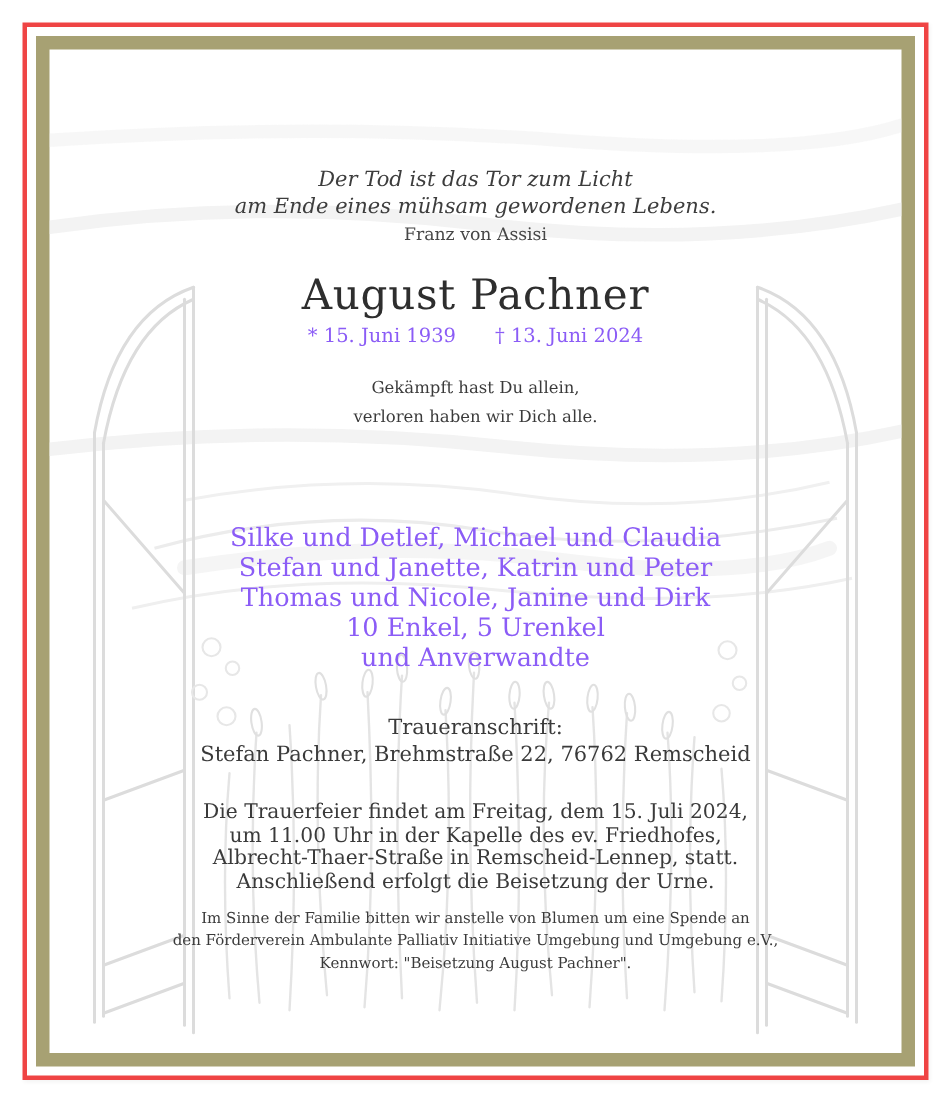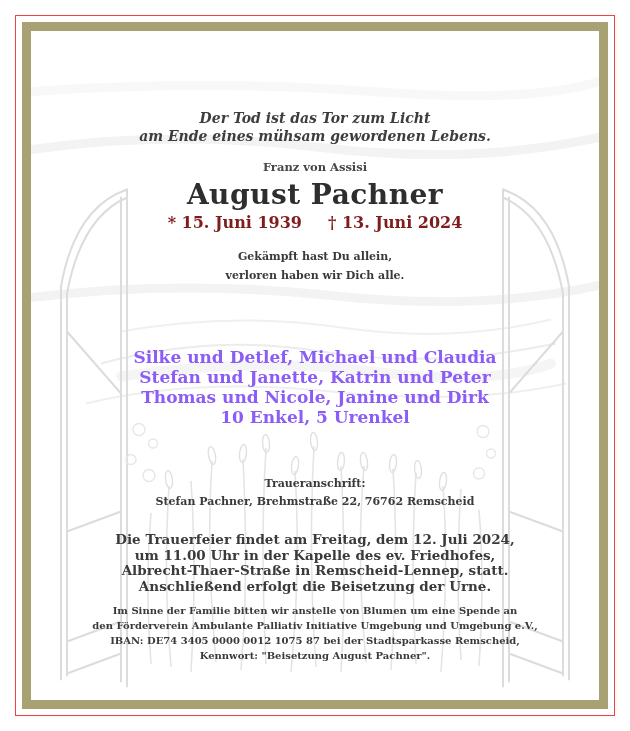--- a/index.html
+++ b/index.html
@@ -11,23 +11,22 @@
     font-family: "DejaVu Serif", "Liberation Serif", serif;
     overflow: hidden;
   }
   .card {
     position: absolute;
     left: 15px;
     top: 15px;
     width: 598px;
     height: 699px;
     background: #ffffff;
-    border: 1px solid #ef4444;
+    border: 3px solid #ef4444;
     box-shadow: 1px 1px 3px rgba(0,0,0,0.05);
-    font-weight: bold;
   }
   .frame {
     position: absolute;
     left: 6px;
     top: 6px;
     right: 6px;
     bottom: 6px;
     border: 9px solid #a7a173;
   }
   .content {
@@ -40,28 +39,28 @@
     left: 0; top: 0;
     width: 100%; height: 100%;
   }
   .tblock {
     position: absolute;
     left: 0; right: 0;
     text-align: center;
     color: #3a3a3a;
   }
   .quote          { top: 78px;  font-style: italic; font-size: 14px; line-height: 18px; color: #3d3d3d; }
-  .attribution    { font-style: normal; font-size: 11.5px; line-height: 15px; margin-top: 15px; color: #474747; }
+  .attribution    { font-style: normal; font-size: 11.5px; line-height: 15px; margin-top: 2px; color: #474747; }
   .header         { top: 149px; text-align: center; }
   .deceased-name  { font-size: 28px; line-height: 30px; letter-spacing: 0.5px; color: #2e2e2e; }
-  .dates          { font-size: 16px; line-height: 22px; margin-top: 2px; color: #7f1d1d; }
+  .dates          { font-size: 13px; line-height: 22px; margin-top: 2px; color: #8b5cf6; }
   .dates .death   { margin-left: 26px; }
   .verse          { top: 216px; font-size: 11px; line-height: 19px; }
   .mourners       { top: 316px; font-size: 17px;   line-height: 20px; color: #8b5cf6; }
-  .address        { top: 444px; font-size: 11px; line-height: 17.5px; }
+  .address        { top: 444px; font-size: 14px; line-height: 17.5px; }
   .funeral        { top: 501px; font-size: 13.5px; line-height: 15.5px; }
   .donation       { top: 572px; font-size: 10px;   line-height: 15px; }
 </style>
 </head>
 <body>
 
 <div class="card">
   <div class="frame">
     <div class="content">
 
@@ -167,36 +166,36 @@
       <div class="tblock verse">
         <div>Gekämpft hast Du allein,</div>
         <div>verloren haben wir Dich alle.</div>
       </div>
 
       <div class="tblock mourners">
         <div>Silke und Detlef, Michael und Claudia</div>
         <div>Stefan und Janette, Katrin und Peter</div>
         <div>Thomas und Nicole, Janine und Dirk</div>
         <div>10 Enkel, 5 Urenkel</div>
+        <div>und Anverwandte</div>
       </div>
 
       <div class="tblock address">
         <div>Traueranschrift:</div>
         <div>Stefan Pachner, Brehmstraße 22, 76762 Remscheid</div>
       </div>
 
       <div class="tblock funeral">
-        <div>Die Trauerfeier findet am Freitag, dem 12. Juli 2024,</div>
+        <div>Die Trauerfeier findet am Freitag, dem 15. Juli 2024,</div>
         <div>um 11.00 Uhr in der Kapelle des ev. Friedhofes,</div>
         <div>Albrecht-Thaer-Straße in Remscheid-Lennep, statt.</div>
         <div>Anschließend erfolgt die Beisetzung der Urne.</div>
       </div>
 
       <div class="tblock donation">
         <div>Im Sinne der Familie bitten wir anstelle von Blumen um eine Spende an</div>
         <div>den Förderverein Ambulante Palliativ Initiative Umgebung und Umgebung e.V.,</div>
-        <div>IBAN: DE74 3405 0000 0012 1075 87 bei der Stadtsparkasse Remscheid,</div>
         <div>Kennwort: "Beisetzung August Pachner".</div>
       </div>
 
     </div>
   </div>
 </div>
 
 </body></html>

